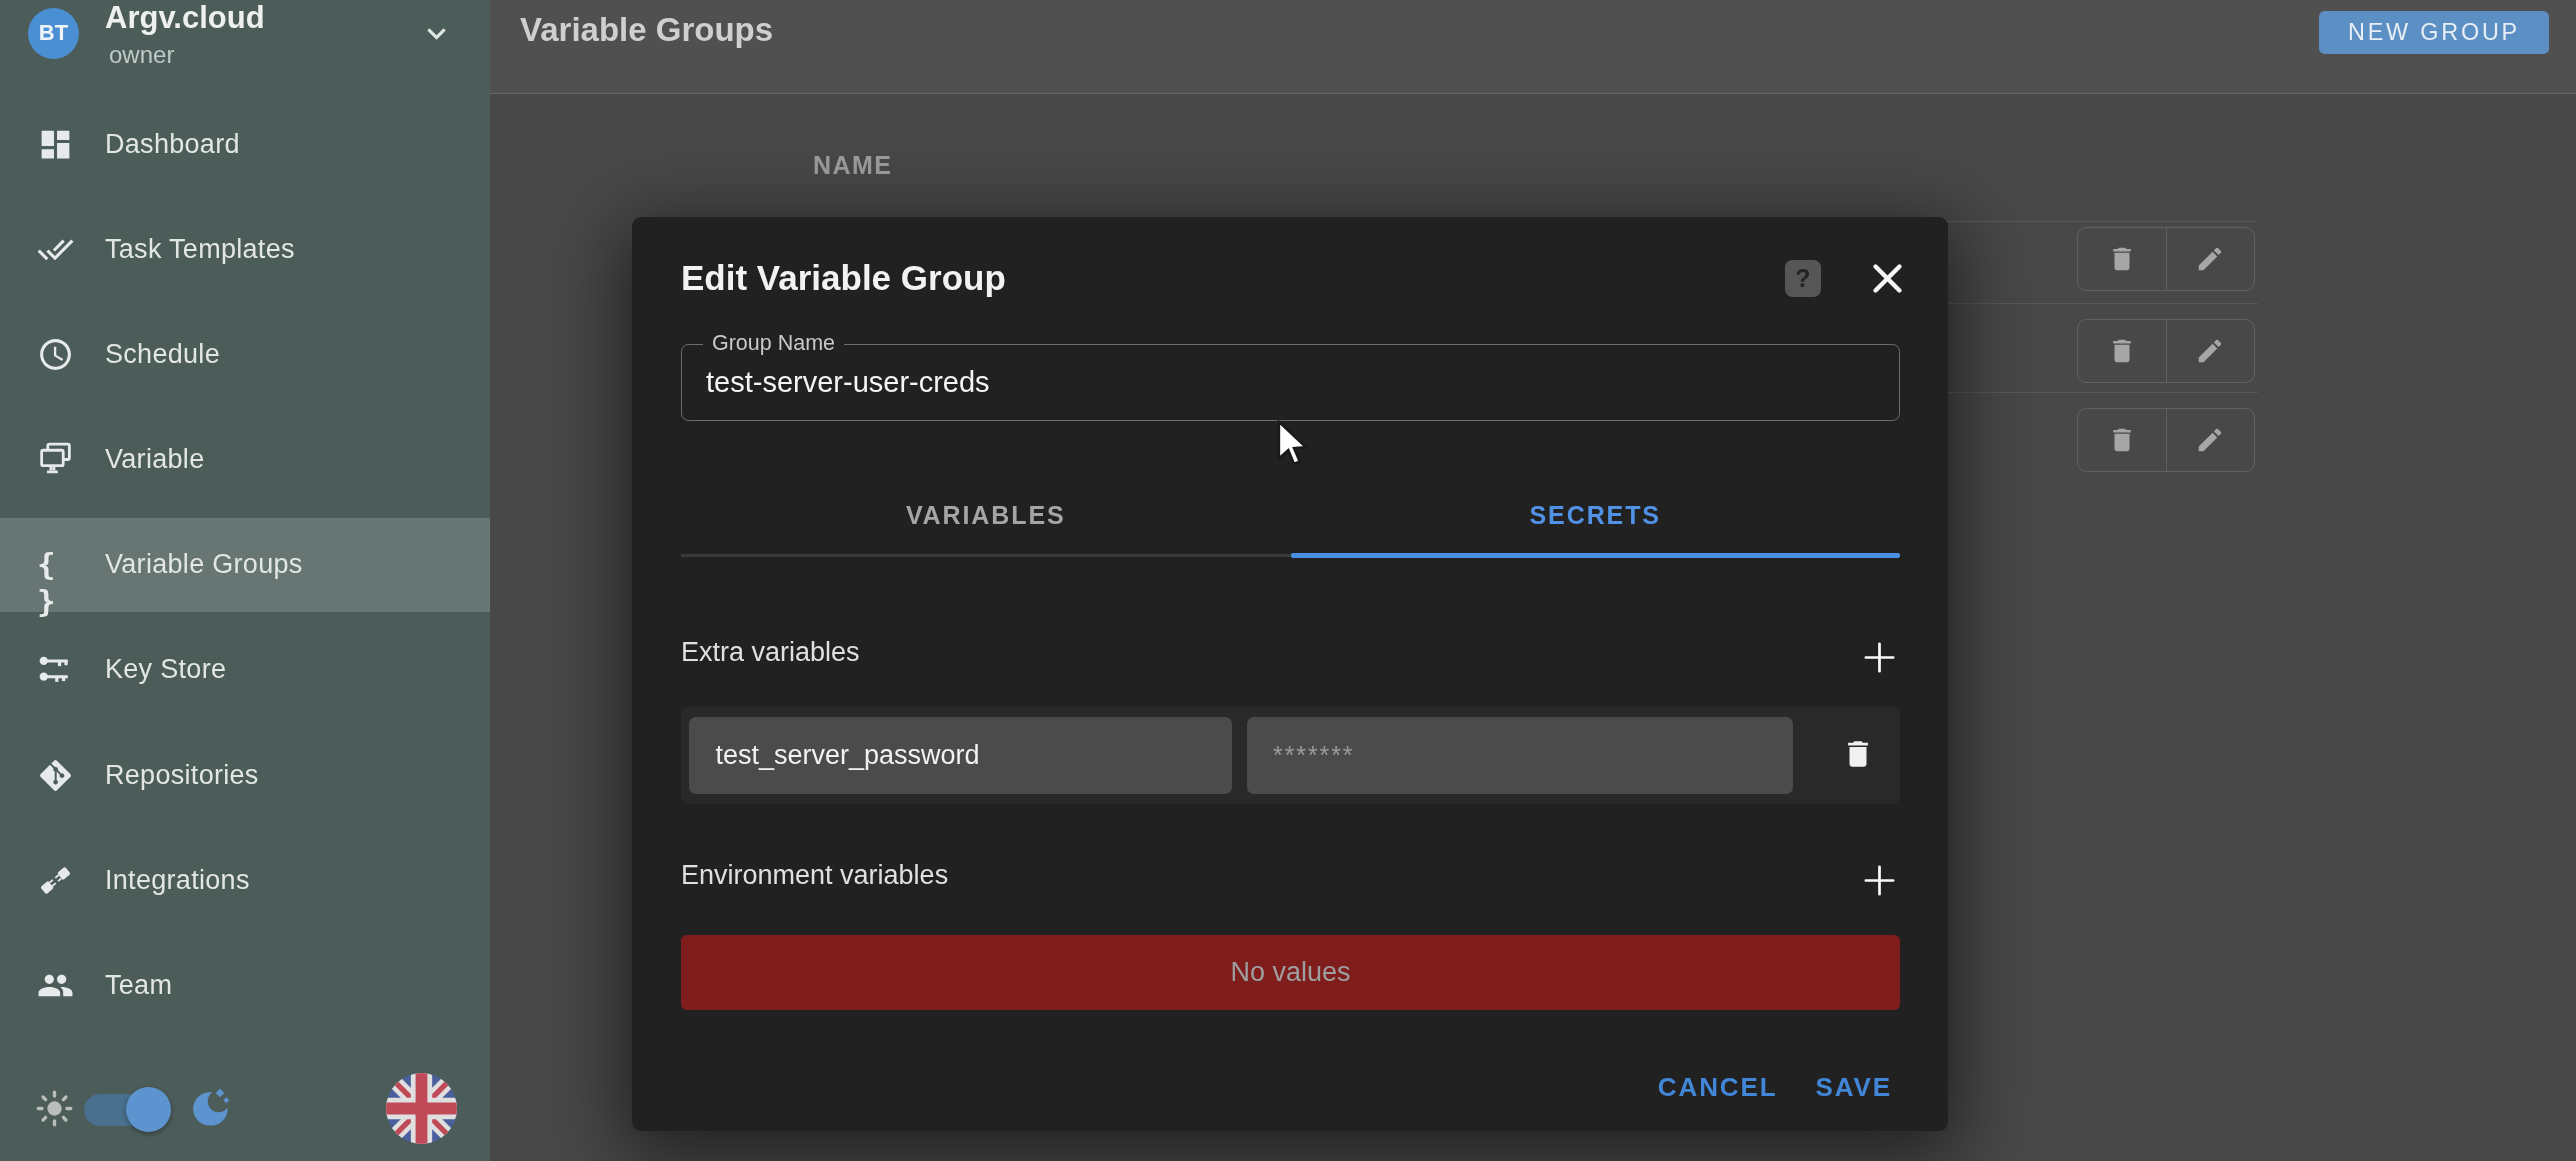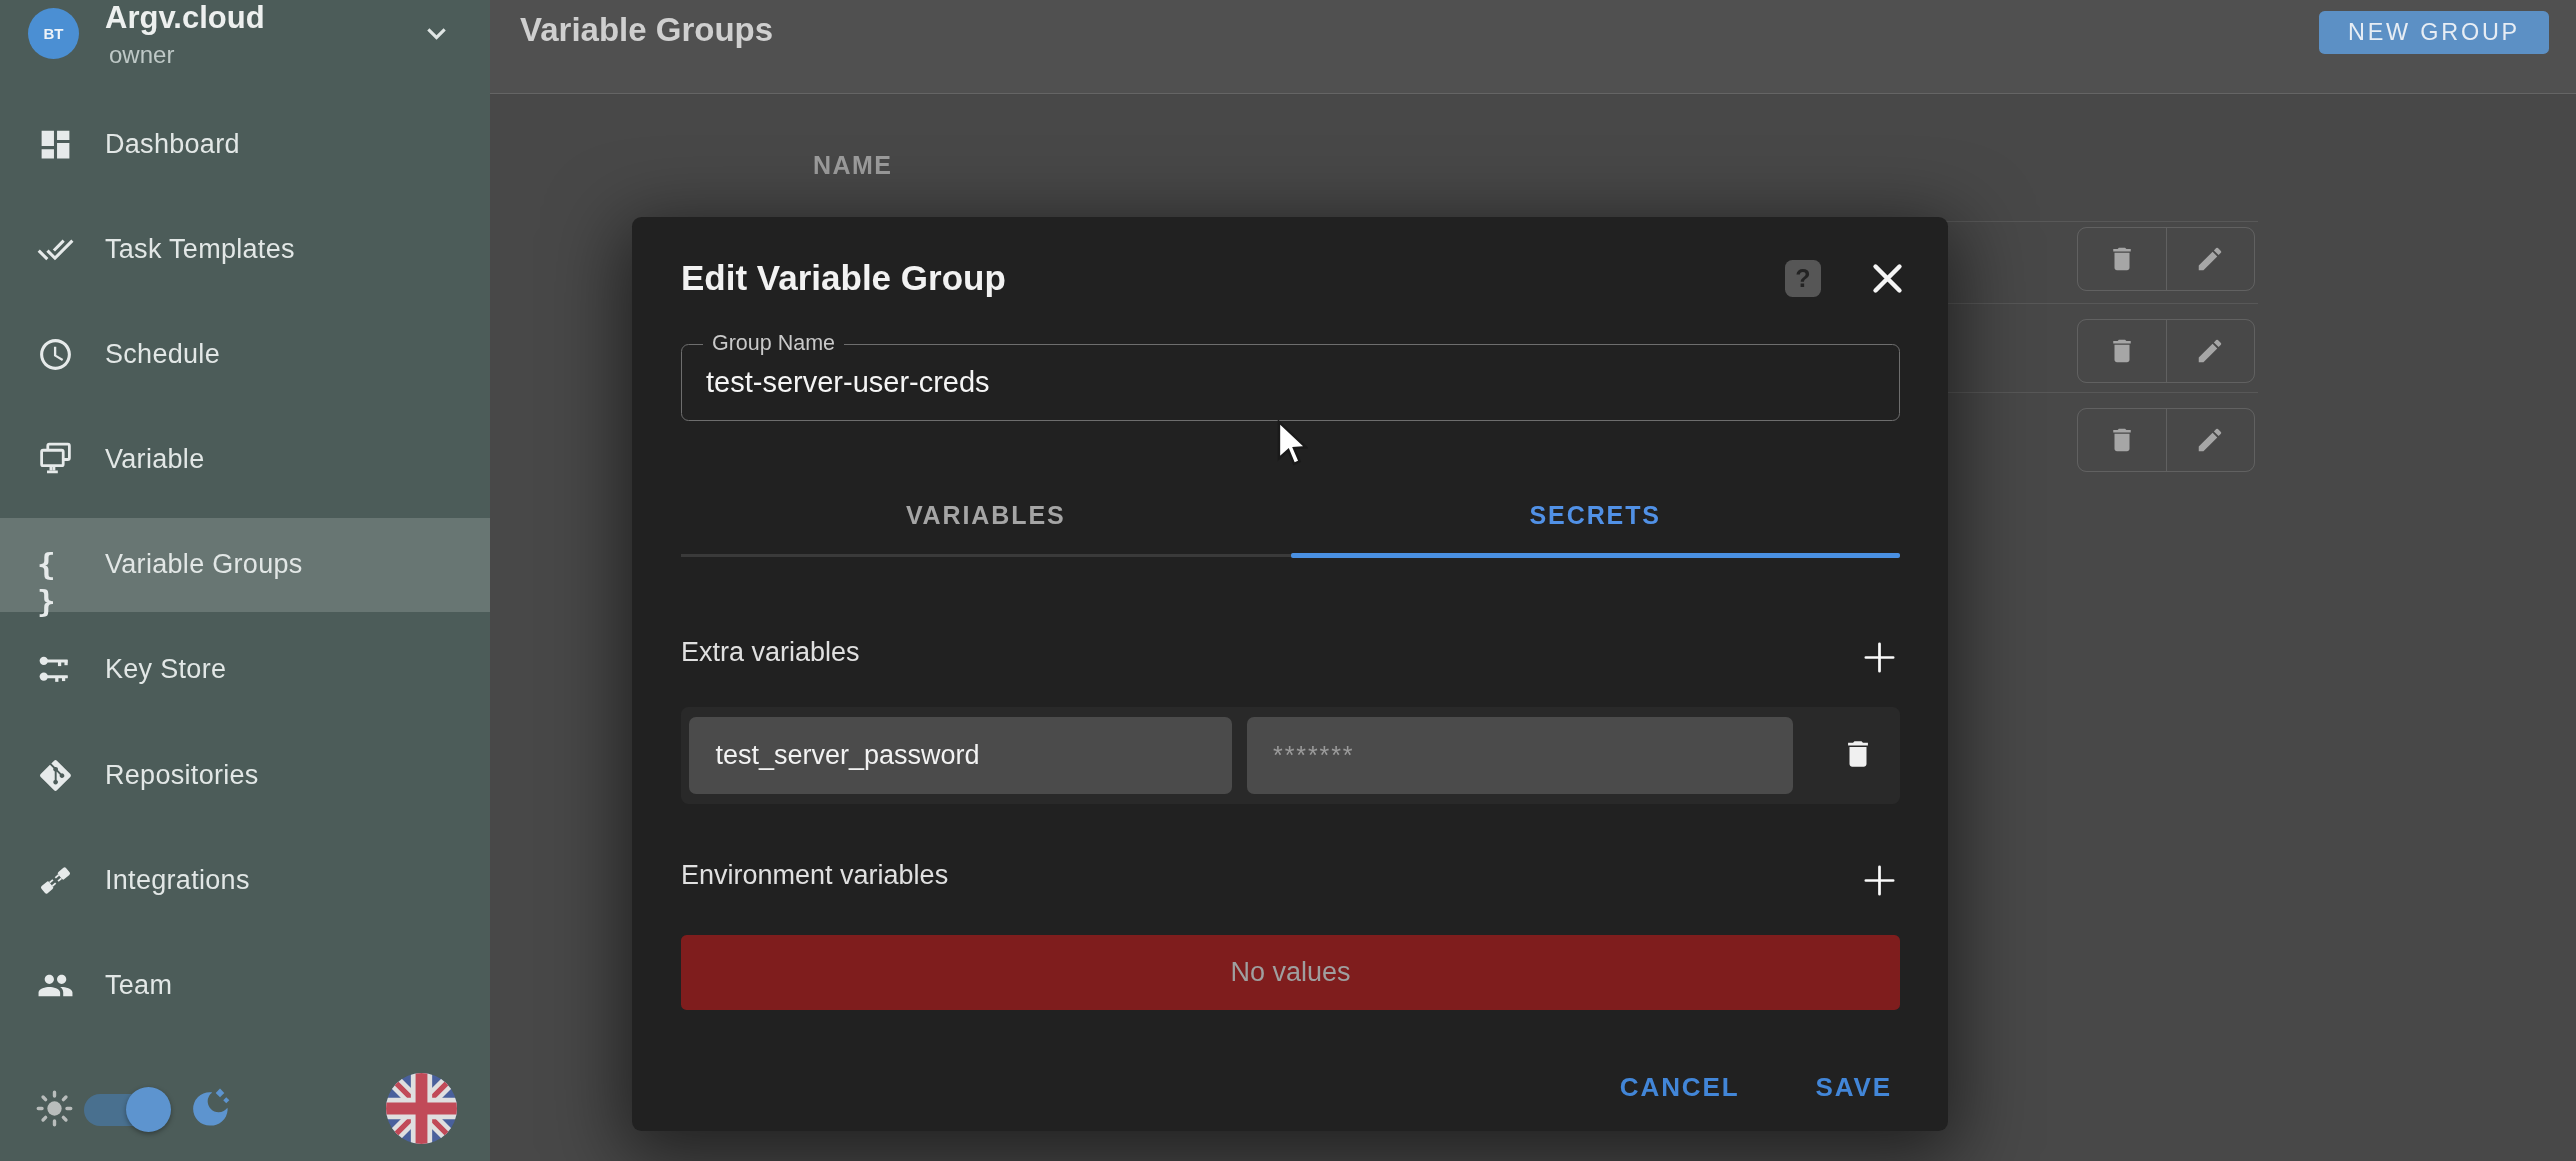--- a/index.html
+++ b/index.html
@@ -12,21 +12,21 @@
   svg { display:block; }
 
   
   .sidebar {
     position:absolute; left:0; top:0; width:490px; height:1162px;
     background:#4c5c59; z-index:2;
   }
   .ws-header { position:absolute; left:0; top:0; width:490px; height:97px; cursor:pointer; }
   .avatar {
     position:absolute; left:28px; top:7.5px; width:51px; height:51px; border-radius:50%;
-    background:#4b8fd3; color:#eef3f8; font-size:15px; font-weight:bold;
+    background:#4b8fd3; color:#eef3f8; font-size:22px; font-weight:bold;
     display:flex; align-items:center; justify-content:center;
   }
   .ws-name { position:absolute; left:105px; top:0px; font-size:31px; font-weight:bold; color:#edf0ef; }
   .ws-role { position:absolute; left:109px; top:41px; font-size:24px; color:#bfc9c7; }
   .ws-chevron { position:absolute; left:418px; top:15px; width:37px; height:37px; color:#dfe5e4; }
 
   .nav { position:absolute; left:0; top:97px; width:490px; }
   .nav-item {
     position:relative; width:490px; height:94px; margin-bottom:11.2px;
     display:flex; align-items:center; cursor:pointer; color:#e2e7e6;
@@ -138,21 +138,21 @@
 
   .no-values {
     position:absolute; left:49px; top:718px; width:1219px; height:75px;
     background:#7f1d1d; border-radius:5.6px;
     display:flex; align-items:center; justify-content:center;
     font-size:27px; color:#9f9f9f;
   }
 
   .modal-footer {
     position:absolute; left:0; top:839px; width:1316px; height:62px;
-    display:flex; align-items:center; justify-content:flex-end; gap:76px; padding-right:56px;
+    display:flex; align-items:center; justify-content:flex-end; gap:38px; padding-right:56px;
   }
   .text-btn {
     background:none; border:none; cursor:pointer; font-family:inherit;
     font-size:26px; font-weight:bold; letter-spacing:1.9px; color:#4286d8;
   }
 
   .cursor { position:absolute; left:1276px; top:420px; width:32px; height:45px; z-index:9; pointer-events:none; }
 </style>
 </head>
 <body>

